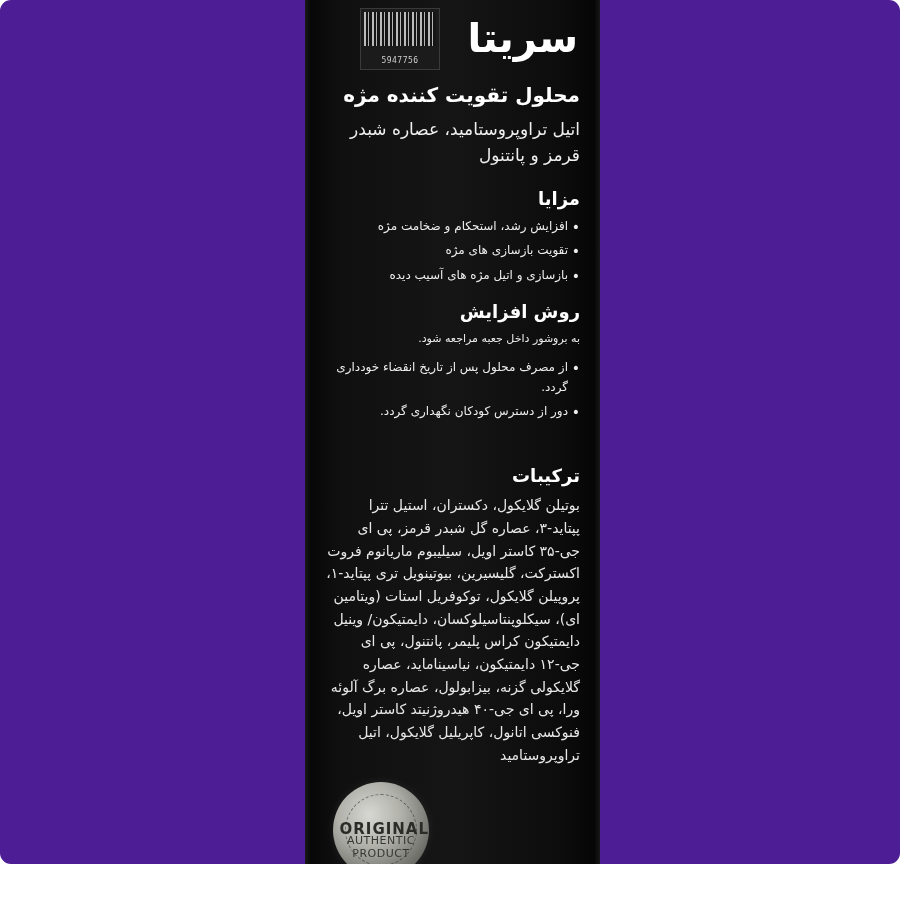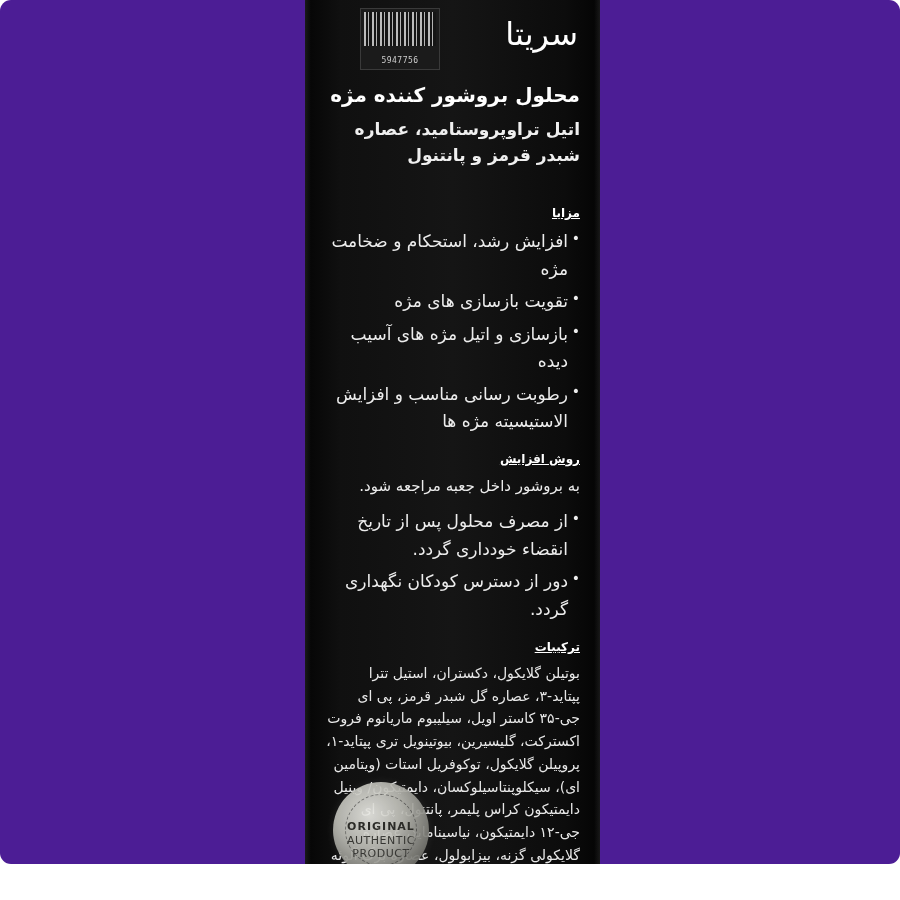--- a/index.html
+++ b/index.html
@@ -70,22 +70,22 @@
     font-family: "DejaVu Sans Mono", monospace;
     direction: ltr;
   }
 
   
   .brand {
     position: absolute;
     right: 22px;
     top: 18px;
     color: #ffffff;
-    font-size: 32px;
-    font-weight: 400;
+    font-size: 40px;
+    font-weight: 700;
     letter-spacing: 1px;
     line-height: 1;
   }
 
   
   .panel {
     position: absolute;
     right: 20px;
     left: 18px;
     top: 82px;
@@ -95,55 +95,54 @@
   }
   .product-title {
     font-size: 20px;
     font-weight: 700;
     color: #ffffff;
     line-height: 1.35;
     margin-bottom: 8px;
   }
   .subtitle {
     font-size: 17px;
-    font-weight: 700;
+    font-weight: 400;
     color: #efefef;
     line-height: 1.5;
-    margin-bottom: 38px;
+    margin-bottom: 20px;
   }
   .section-heading {
-    font-size: 12px;
+    font-size: 18px;
     font-weight: 700;
     color: #ffffff;
     margin: 16px 0 8px 0;
-    text-decoration: underline;
   }
   ul.bullets {
     list-style: none;
     margin: 0;
     padding: 0;
   }
   ul.bullets li {
-    font-size: 17px;
+    font-size: 12px;
     line-height: 1.62;
     color: #ededed;
     margin-bottom: 5px;
     padding-right: 12px;
     position: relative;
   }
   ul.bullets li::before {
     content: "•";
     position: absolute;
     right: 0;
     top: -1px;
     color: #ededed;
     font-size: 14px;
   }
   .plain-line {
-    font-size: 15px;
+    font-size: 11px;
     line-height: 1.62;
     color: #ededed;
     margin-bottom: 10px;
   }
   .ingredients-body {
     font-size: 14px;
     line-height: 1.62;
     color: #e8e8e8;
     text-align: right;
   }
@@ -165,22 +164,22 @@
     content: "";
     position: absolute;
     left: 12px; top: 12px; right: 12px; bottom: 12px;
     border-radius: 50%;
     border: 1px dashed rgba(40,40,40,.55);
   }
   .seal-text {
     position: absolute;
     left: 0; right: 0;
     top: 38px;
-    text-align: center;
-    font-size: 11px;
+    text-align: right;
+    font-size: 15px;
     font-weight: 700;
     letter-spacing: 1px;
     color: #2e2e2a;
     direction: ltr;
   }
   .seal-sub {
     position: absolute;
     left: 0; right: 0;
     top: 52px;
     text-align: center;
@@ -201,39 +200,38 @@
 
     <div class="sticker">
       <div class="bars"></div>
       <div class="code">5947756</div>
     </div>
 
     <div class="brand">سریتا</div>
 
     <div class="panel">
 
-      <div class="product-title">محلول بروشور کننده مژه</div>
+      <div class="product-title">محلول تقویت کننده مژه</div>
       <div class="subtitle">اتیل تراوپروستامید، عصاره شبدر قرمز و پانتنول</div>
 
       <div class="section-heading">مزایا</div>
       <ul class="bullets">
         <li>افزایش رشد، استحکام و ضخامت مژه</li>
         <li>تقویت بازسازی های مژه</li>
         <li>بازسازی و اتیل مژه های آسیب دیده</li>
-        <li>رطوبت رسانی مناسب و افزایش الاستیسیته مژه ها</li>
       </ul>
 
       <div class="section-heading">روش افزایش</div>
       <div class="plain-line">به بروشور داخل جعبه مراجعه شود.</div>
       <ul class="bullets">
         <li>از مصرف محلول پس از تاریخ انقضاء خودداری گردد.</li>
         <li>دور از دسترس کودکان نگهداری گردد.</li>
       </ul>
 
-      <div class="section-heading" style="margin-top:17px;">ترکیبات</div>
+      <div class="section-heading" style="margin-top:44px;">ترکیبات</div>
       <div class="ingredients-body">بوتیلن گلایکول، دکستران، استیل تترا پپتاید-۳، عصاره گل شبدر قرمز، پی ای جی-۳۵ کاستر اویل، سیلیبوم ماریانوم فروت اکسترکت، گلیسیرین، بیوتینویل تری پپتاید-۱، پروپیلن گلایکول، توکوفریل استات (ویتامین ای)، سیکلوپنتاسیلوکسان، دایمتیکون/ وینیل دایمتیکون کراس پلیمر، پانتنول، پی ای جی-۱۲ دایمتیکون، نیاسیناماید، عصاره گلایکولی گزنه، بیزابولول، عصاره برگ آلوئه ورا، پی ای جی-۴۰ هیدروژنیتد کاستر اویل، فنوکسی اتانول، کاپریلیل گلایکول، اتیل تراوپروستامید</div>
 
     </div>
 
     <div class="seal">
       <div class="seal-text">ORIGINAL</div>
       <div class="seal-sub">AUTHENTIC PRODUCT</div>
     </div>
   </div>
 

